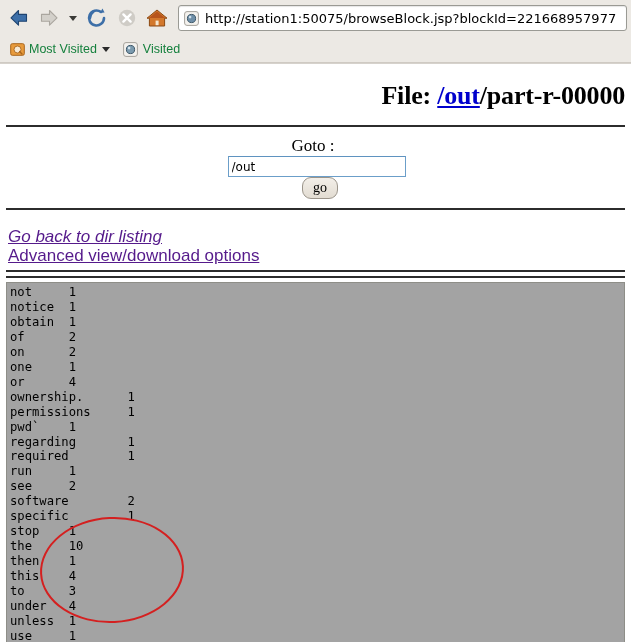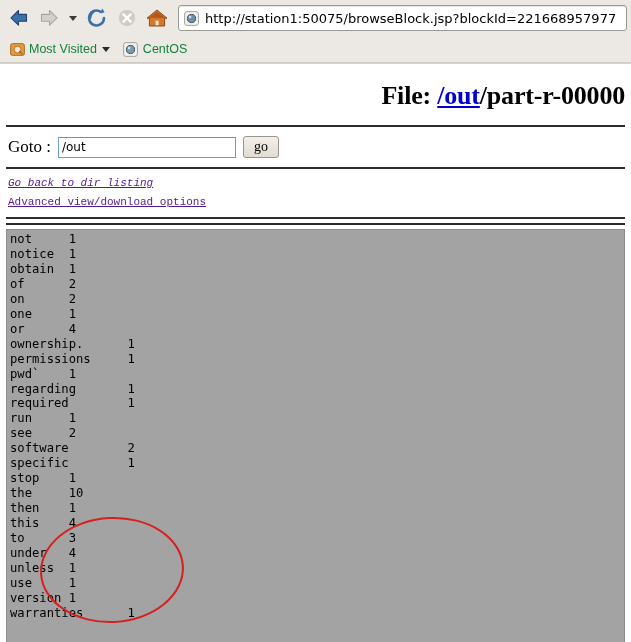--- a/index.html
+++ b/index.html
@@ -120,20 +120,21 @@
     margin: 0;
     height: 0;
   }
   .goto-row {
     display: flex;
     align-items: center;
     padding: 9px 0 9px 2px;
     font-family: "Liberation Serif", serif;
     font-size: 17px;
     color: #000;
+    flex-direction: column;
   }
   .goto-label { margin-right: 7px; }
   input.goto-input {
     width: 178px;
     height: 21px;
     box-sizing: border-box;
     border: 1px solid #6b9ec9;
     border-top-color: #5f93c0;
     font-family: "DejaVu Sans", sans-serif;
     font-size: 12px;
@@ -144,28 +145,28 @@
   }
   button.go-btn {
     margin-left: 7px;
     height: 22px;
     min-width: 36px;
     padding: 0 9px;
     font-family: "Liberation Serif", serif;
     font-size: 14px;
     background: linear-gradient(#f3efe9, #e2dcd2);
     border: 1px solid #9b948a;
-    border-radius: 3px;
+    border-radius: 9px;
     color: #000;
     cursor: pointer;
   }
   .links-block {
-    padding: 5px 0 5px 2px;
-    font-family: Liberation Mono, monospace;
-    font-size: 11px;
+    padding: 17px 0 5px 2px;
+    font-family: Liberation Sans, sans-serif;
+    font-size: 17px;
     line-height: 19px;
   }
   .links-block a {
     color: #551a8b;
     text-decoration: underline;
     display: block;
   }
   .links-block a.italic { font-style: italic; }
 
   .rules-pair hr.rule { margin: 0 0 4px 0; }
@@ -280,21 +281,21 @@
     </div>
 
     <div class="bm-item">
       <span class="bm-icon">
         <svg width="15" height="15" viewBox="0 0 15 15" aria-hidden="true">
           <rect x="0.6" y="0.6" width="13.8" height="13.8" rx="2.4" fill="#f4f2ee" stroke="#a5a29b"></rect>
           <circle cx="7.5" cy="7.5" r="4.1" fill="#7b9aae" stroke="#3c5668" stroke-width="1"></circle>
           <circle cx="6.1" cy="6.1" r="1.3" fill="#d6e6ef"></circle>
         </svg>
       </span>
-      <span>CentOS</span>
+      <span>Visited</span>
     </div>
 
   </div>
 </div>
 
 <div class="page">
 
   <h1 class="file-title"><span>File: </span><a href="#">/out</a><span>/part-r-00000</span></h1>
 
   <hr class="rule">

